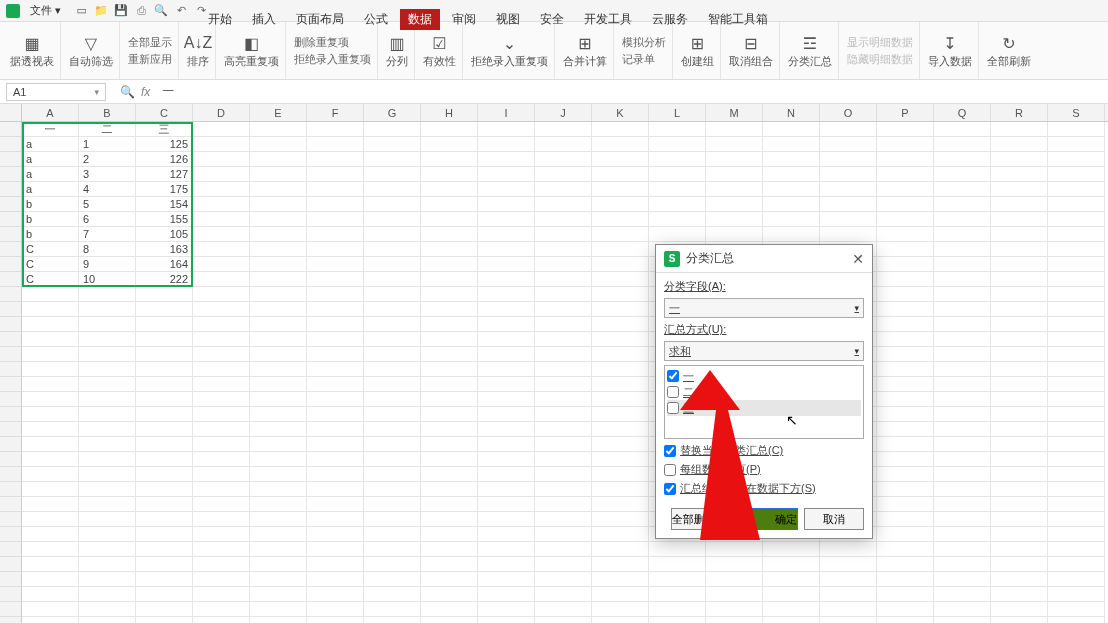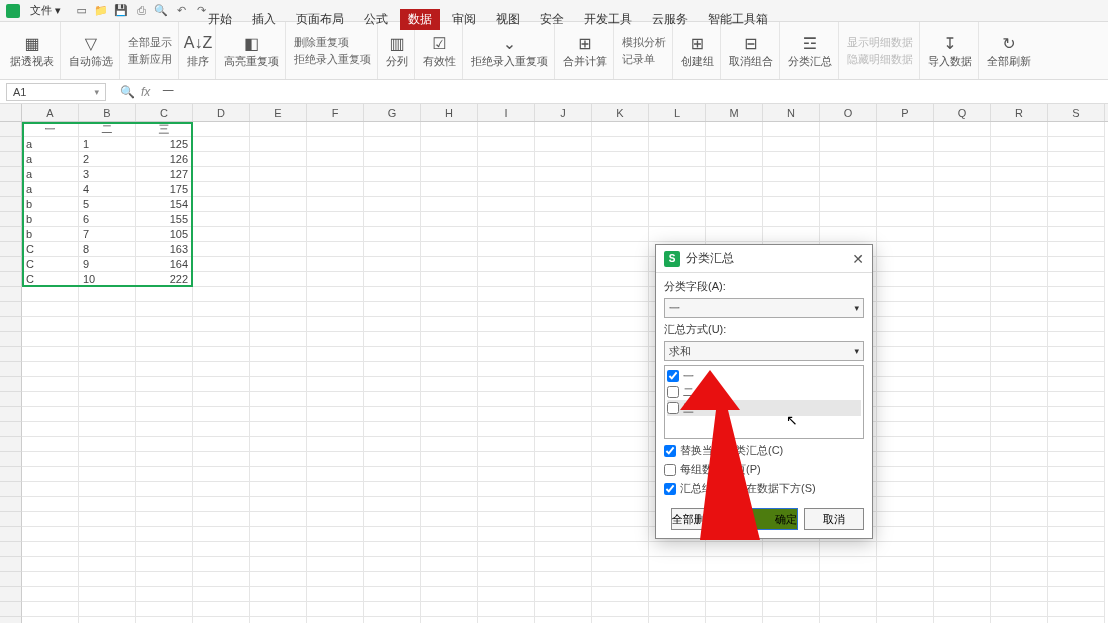--- a/index.html
+++ b/index.html
@@ -45,21 +45,21 @@
 .sel-range { position:absolute; border:2px solid #1ba854; pointer-events:none; }
 .cell.r { text-align:right; }
 .cell.l { text-align:left; }
 
 
 .dialog { position:absolute; top:244px; left:655px; width:218px; background:#fff; border:1px solid #888; box-shadow:0 4px 18px rgba(0,0,0,.25); }
 .dlg-title { height:28px; display:flex; align-items:center; padding:0 8px; border-bottom:1px solid #ddd; }
 .dlg-title .badge { width:16px; height:16px; background:#1ba854; color:#fff; font-size:10px; border-radius:2px; display:flex; align-items:center; justify-content:center; margin-right:6px; font-weight:bold; }
 .dlg-title .t { font-size:12px; color:#333; }
 .dlg-title .x { margin-left:auto; font-size:14px; color:#555; cursor:pointer; }
-.dlg-body { padding:6px 8px; display:flex; flex-direction:column; gap:4px; }
+.dlg-body { padding:6px 8px; display:flex; flex-direction:column; gap:4px;text-decoration:underline; }
 .dlg-body label.fld { font-size:11px; color:#333; }
 .dlg-body .sel { height:20px; border:1px solid #aaa; background:#f6f6f6; display:flex; align-items:center; padding:0 4px; font-size:11px; position:relative; }
 .dlg-body .sel .ar { margin-left:auto; font-size:9px; color:#333; }
 .listbox { border:1px solid #aaa; height:74px; background:#fff; padding:2px; overflow:auto; }
 .listbox .li { display:flex; align-items:center; gap:4px; height:16px; font-size:11px; }
 .listbox .li input { width:12px; height:12px; }
 .listbox .li.hl { background:#e6e6e6; }
 .chk { display:flex; align-items:center; gap:4px; font-size:11px; }
 .chk input { width:12px; height:12px; }
 .dlg-foot { display:flex; justify-content:flex-end; gap:6px; padding:6px 8px 8px; }

